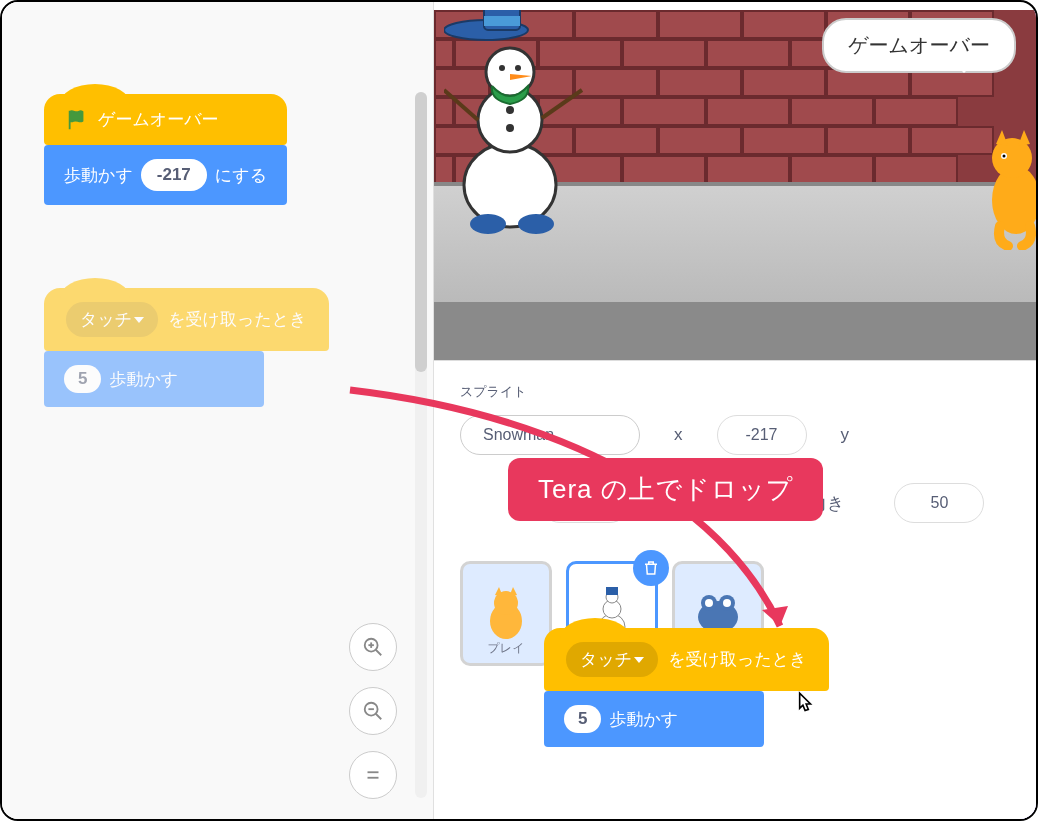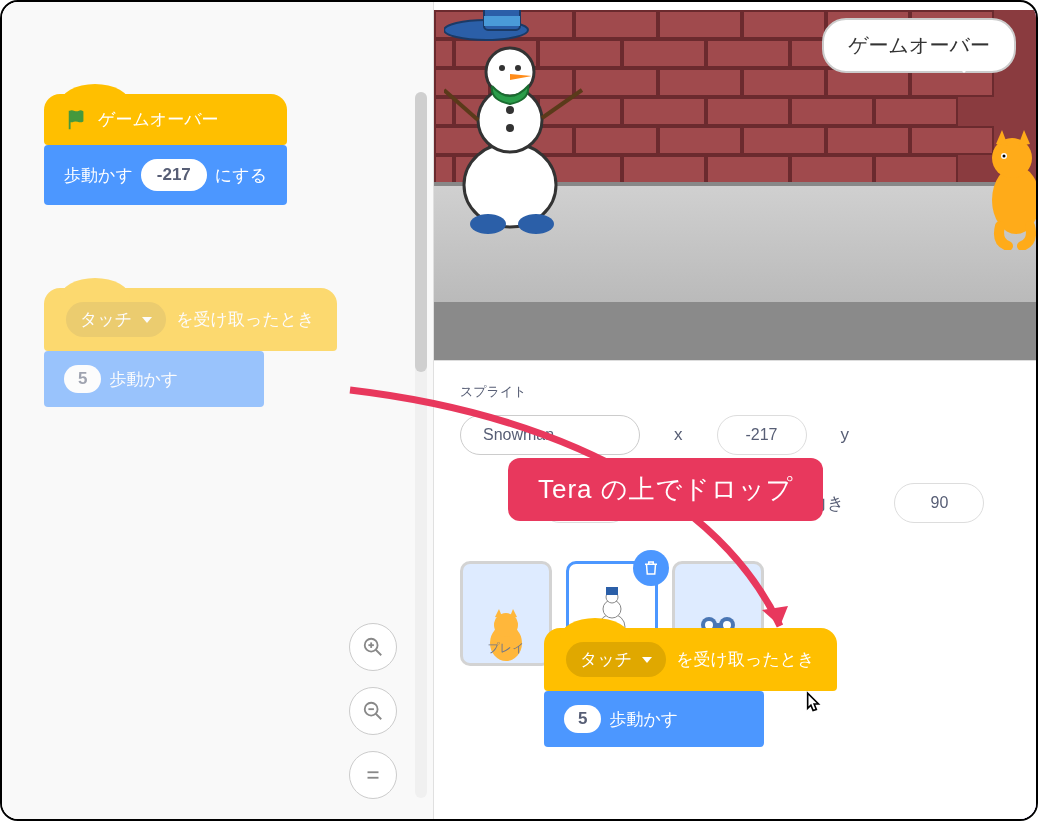--- a/index.html
+++ b/index.html
@@ -17,21 +17,21 @@
 .zoom-btn svg { width: 22px; height: 22px; }
 
 
 .stack { position: absolute; }
 .hat { background: #ffbf00; color: #fff; border-radius: 16px 16px 4px 4px; padding: 14px 22px 14px 22px; font-size: 17px; display: flex; align-items: center; gap: 10px; position: relative; }
 .hat::before { content: ""; position: absolute; top: -10px; left: 16px; width: 70px; height: 20px; background: #ffbf00; border-radius: 50% 50% 0 0 / 100% 100% 0 0; }
 .flag-icon { width: 22px; height: 22px; }
 .block-motion { background: #4c97ff; color: #fff; border-radius: 4px; padding: 14px 20px; font-size: 17px; display: flex; align-items: center; gap: 8px; }
 .val-pill { background: #fff; color: #575e75; border-radius: 20px; padding: 6px 16px; font-weight: 600; min-width: 50px; text-align: center; }
 .val-pill-sm { background: #fff; color: #575e75; border-radius: 20px; padding: 4px 14px; font-weight: 600; }
-.drop-pill { background: #e0a800; color: #fff; border-radius: 20px; padding: 6px 14px; display: flex; align-items: center; gap: 10px; }
+.drop-pill { background: #e0a800; color: #fff; border-radius: 20px; padding: 6px 14px; display: flex; align-items: center; gap: 2px; }
 .ghost { opacity: 0.55; }
 
 
 .right { flex: 1; display: flex; flex-direction: column; background: #c4b5fd; margin-top: 8px; }
 .stage { height: 350px; position: relative; overflow: hidden; }
 .stage-sky { position: absolute; top: 0; left: 0; right: 0; height: 172px; background: #8a3b3f; }
 .brick-row { position: absolute; left: 0; right: 0; height: 29px; display: flex; }
 .brick { height: 100%; border: 2px solid #6b2a2e; background: #a04a4d; }
 .stage-sidewalk { position: absolute; top: 172px; left: 0; right: 0; height: 120px; background: linear-gradient(#d0d0d0, #bababa); border-top: 4px solid #888; }
 .stage-road { position: absolute; top: 292px; left: 0; right: 0; bottom: 0; background: #8a8a8a; }
@@ -45,21 +45,21 @@
 .sp-label { color: #575e75; font-size: 13px; margin-bottom: 14px; }
 .sp-row1 { display: flex; align-items: center; gap: 34px; margin-bottom: 28px; }
 .sp-name-input { border: 1px solid #ccc; border-radius: 22px; padding: 10px 22px; font-size: 16px; color: #575e75; width: 180px; }
 .coord-label { color: #575e75; font-size: 17px; }
 .coord-val { border: 1px solid #ddd; border-radius: 22px; padding: 10px 22px; color: #575e75; font-size: 16px; min-width: 90px; text-align: center; }
 .sp-row2 { display: flex; align-items: center; gap: 50px; margin-left: 80px; }
 
 
 .thumbs { display: flex; gap: 14px; margin-top: 38px; position: relative; }
 .thumb { width: 92px; height: 105px; border-radius: 10px; background: #fff; border: 3px solid #4c97ff; display: flex; flex-direction: column; align-items: center; justify-content: center; position: relative; }
-.thumb.inactive { border-color: #ccc; background: #d9e8ff; opacity: 0.85; justify-content: flex-end; }
+.thumb.inactive { border-color: #ccc; background: #d9e8ff; opacity: 0.85; }
 .thumb-label { font-size: 12px; color: #575e75; position: absolute; bottom: 6px; }
 .thumb-icon { width: 54px; height: 54px; }
 .delete-badge { position: absolute; top: -14px; right: -14px; width: 36px; height: 36px; border-radius: 50%; background: #4c97ff; display: flex; align-items: center; justify-content: center; }
 .delete-badge svg { width: 18px; height: 18px; }
 
 
 .dragging-stack { position: absolute; left: 544px; top: 628px; z-index: 50; }
 .cursor-icon { position: absolute; right: 12px; bottom: 30px; width: 26px; height: 26px; z-index: 60; }
 
 
@@ -235,21 +235,21 @@
       <div class="sp-label">スプライト</div>
       <div class="sp-row1">
         <input class="sp-name-input" value="Snowman" style="">
         <span class="coord-label">x</span>
         <span class="coord-val">-217</span>
         <span class="coord-label">y</span>
       </div>
       <div class="sp-row2">
         <span class="coord-val">100</span>
         <span class="coord-label" style="margin-left:130px">向き</span>
-        <span class="coord-val">90</span>
+        <span class="coord-val">50</span>
       </div>
 
       <div class="thumbs">
         <div class="thumb inactive">
           <svg class="thumb-icon" viewBox="0 0 54 54">
             <ellipse cx="27" cy="34" rx="16" ry="18" fill="#ffab19"></ellipse>
             <circle cx="27" cy="16" r="12" fill="#ffab19"></circle>
             <polygon points="16,8 20,0 24,10" fill="#ffab19"></polygon>
               <polygon points="30,10 34,0 38,8" fill="#ffab19"></polygon>
           </svg>

